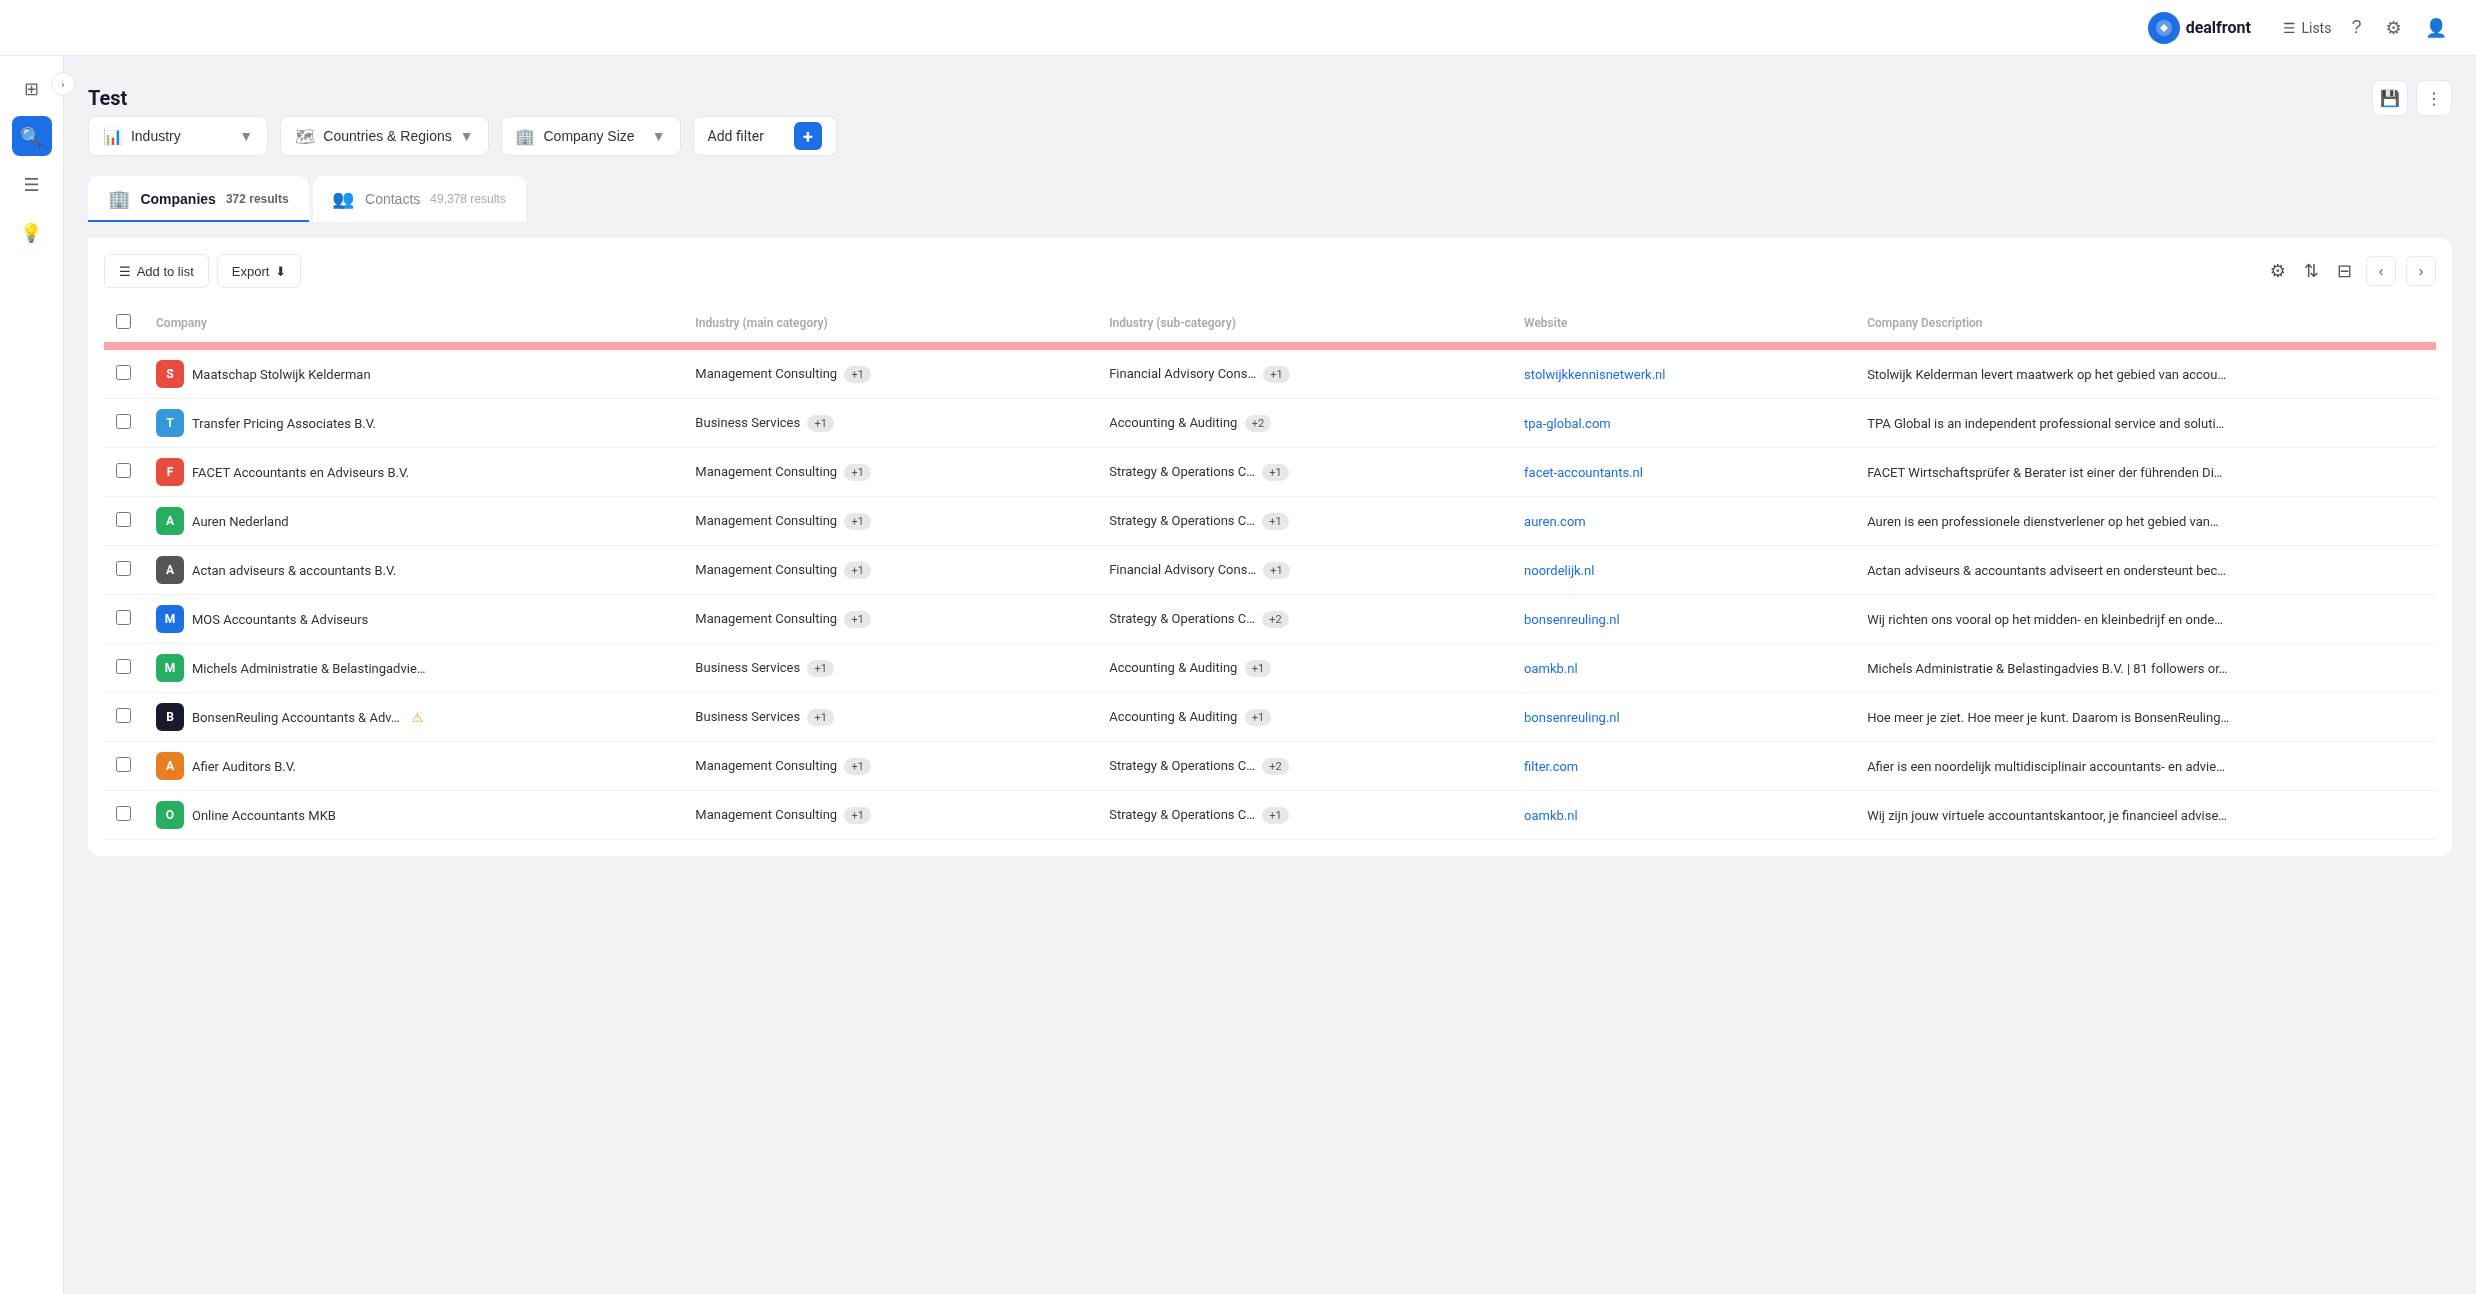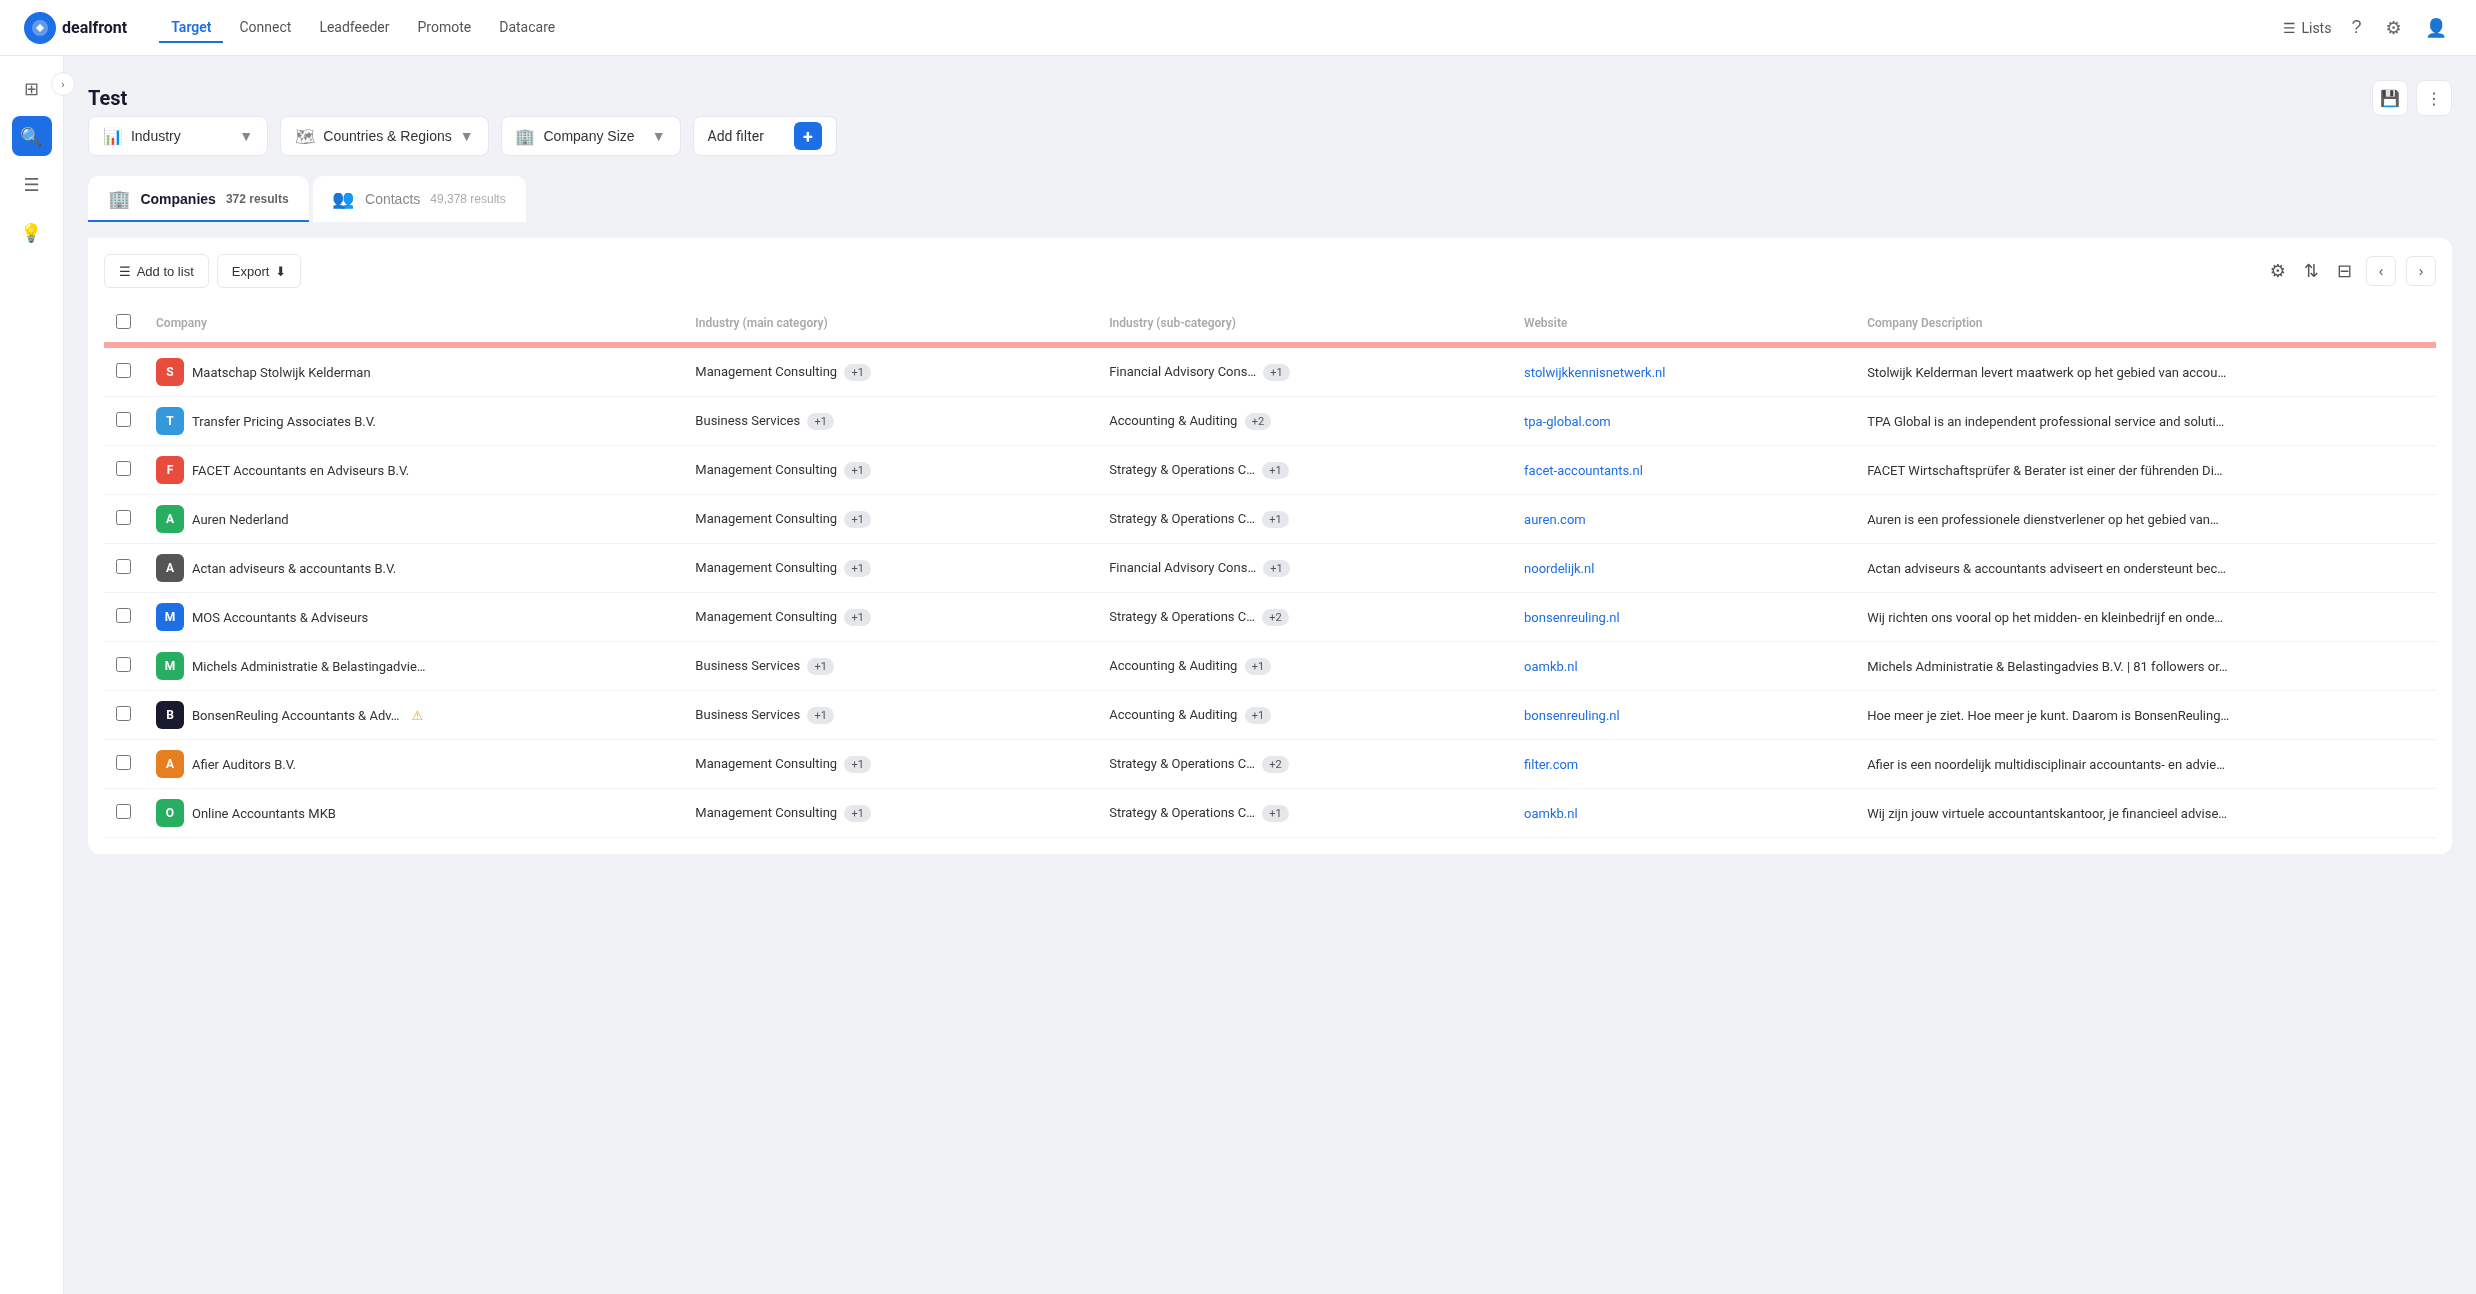--- a/index.html
+++ b/index.html
@@ -228,21 +228,21 @@
       border: none;
       cursor: pointer;
       color: #555;
       font-size: 18px;
       padding: 4px;
     }
 
     
     .table-container { overflow-x: auto; }
     table { width: 100%; border-collapse: collapse; }
-    thead tr { border-bottom: 6px solid #fca5a5; }
+    thead tr { border-bottom: 8px solid #fca5a5; }
     th {
       text-align: left;
       padding: 10px 12px;
       font-size: 12px;
       font-weight: 600;
       color: #aaa;
       white-space: nowrap;
     }
     td {
       padding: 10px 12px;
@@ -305,27 +305,20 @@
 
 <nav class="topnav">
   <div class="topnav-logo">
     <div class="logo-icon">
       <svg width="20" height="20" viewBox="0 0 20 20" fill="none">
         <circle cx="10" cy="10" r="8" fill="white" opacity="0.3"></circle>
         <path d="M6 10 L10 6 L14 10 L10 14 Z" fill="white"></path>
       </svg>
     </div>
     <span class="logo-text">dealfront</span>
-  </div>
-  <div class="topnav-links">
-    <a class="topnav-link active">Target</a>
-    <a class="topnav-link">Connect</a>
-    <a class="topnav-link">Leadfeeder</a>
-    <a class="topnav-link">Promote</a>
-    <a class="topnav-link">Datacare</a>
   </div>
   <div class="topnav-actions">
     <div class="topnav-lists">
       <span>☰</span>
       <span>Lists</span>
     </div>
     <button class="icon-btn">?</button>
     <button class="icon-btn">⚙</button>
     <button class="icon-btn">👤</button>
   </div>

